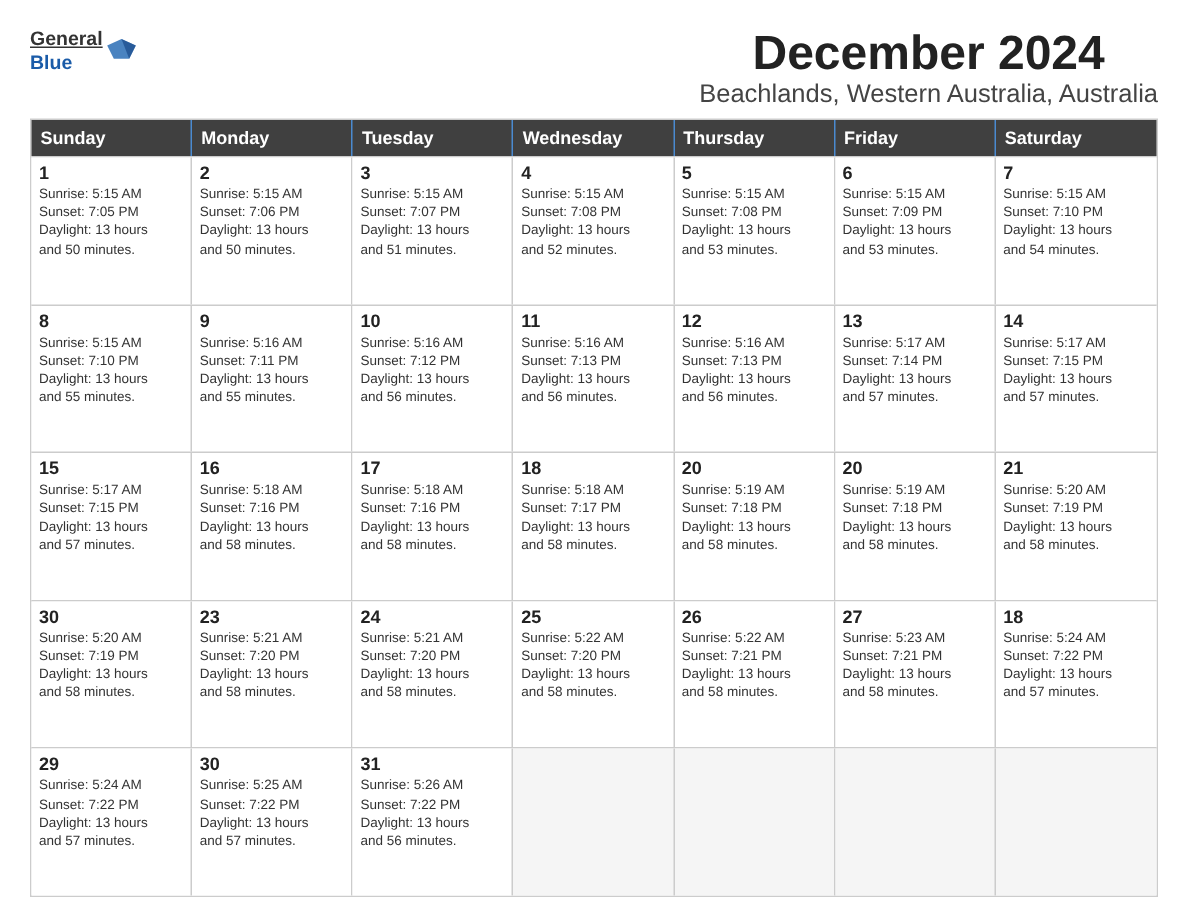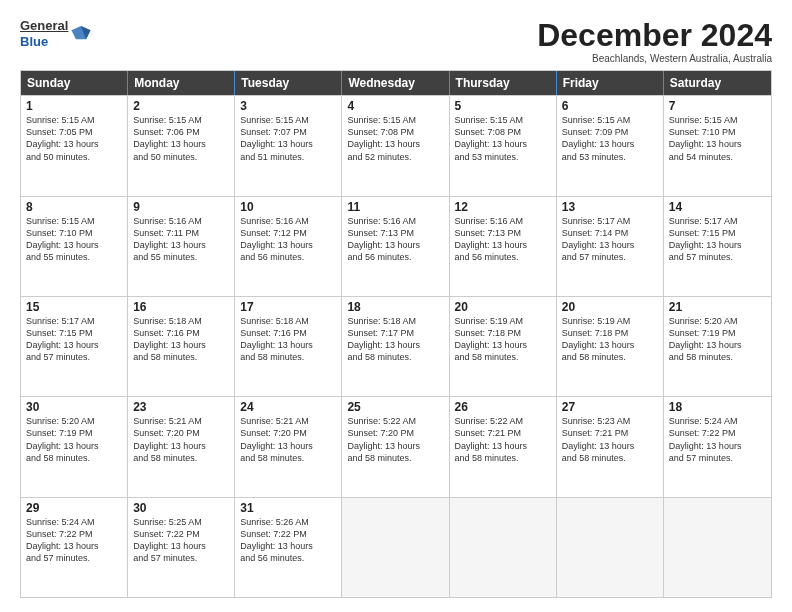--- a/index.html
+++ b/index.html
@@ -34,31 +34,31 @@
       line-height: 1.2;
     }
     .logo-text .general { color: #333; text-decoration: underline; }
     .logo-text .blue { color: #1a5ba8; }
     .logo-icon {
       width: 22px;
       height: 22px;
       margin-left: 2px;
     }
     .title-block {
-      text-align: right;
+      text-align: center;
       margin-left: 32px;
     }
     .month-title {
       font-size: 32px;
       font-weight: bold;
       color: #222;
       line-height: 1.1;
     }
     .location-title {
-      font-size: 10px;
+      font-size: 17px;
       color: #444;
       font-weight: normal;
     }
     .calendar {
       flex: 1;
       display: flex;
       flex-direction: column;
       border: 1px solid #ccc;
     }
     .cal-header-row {

